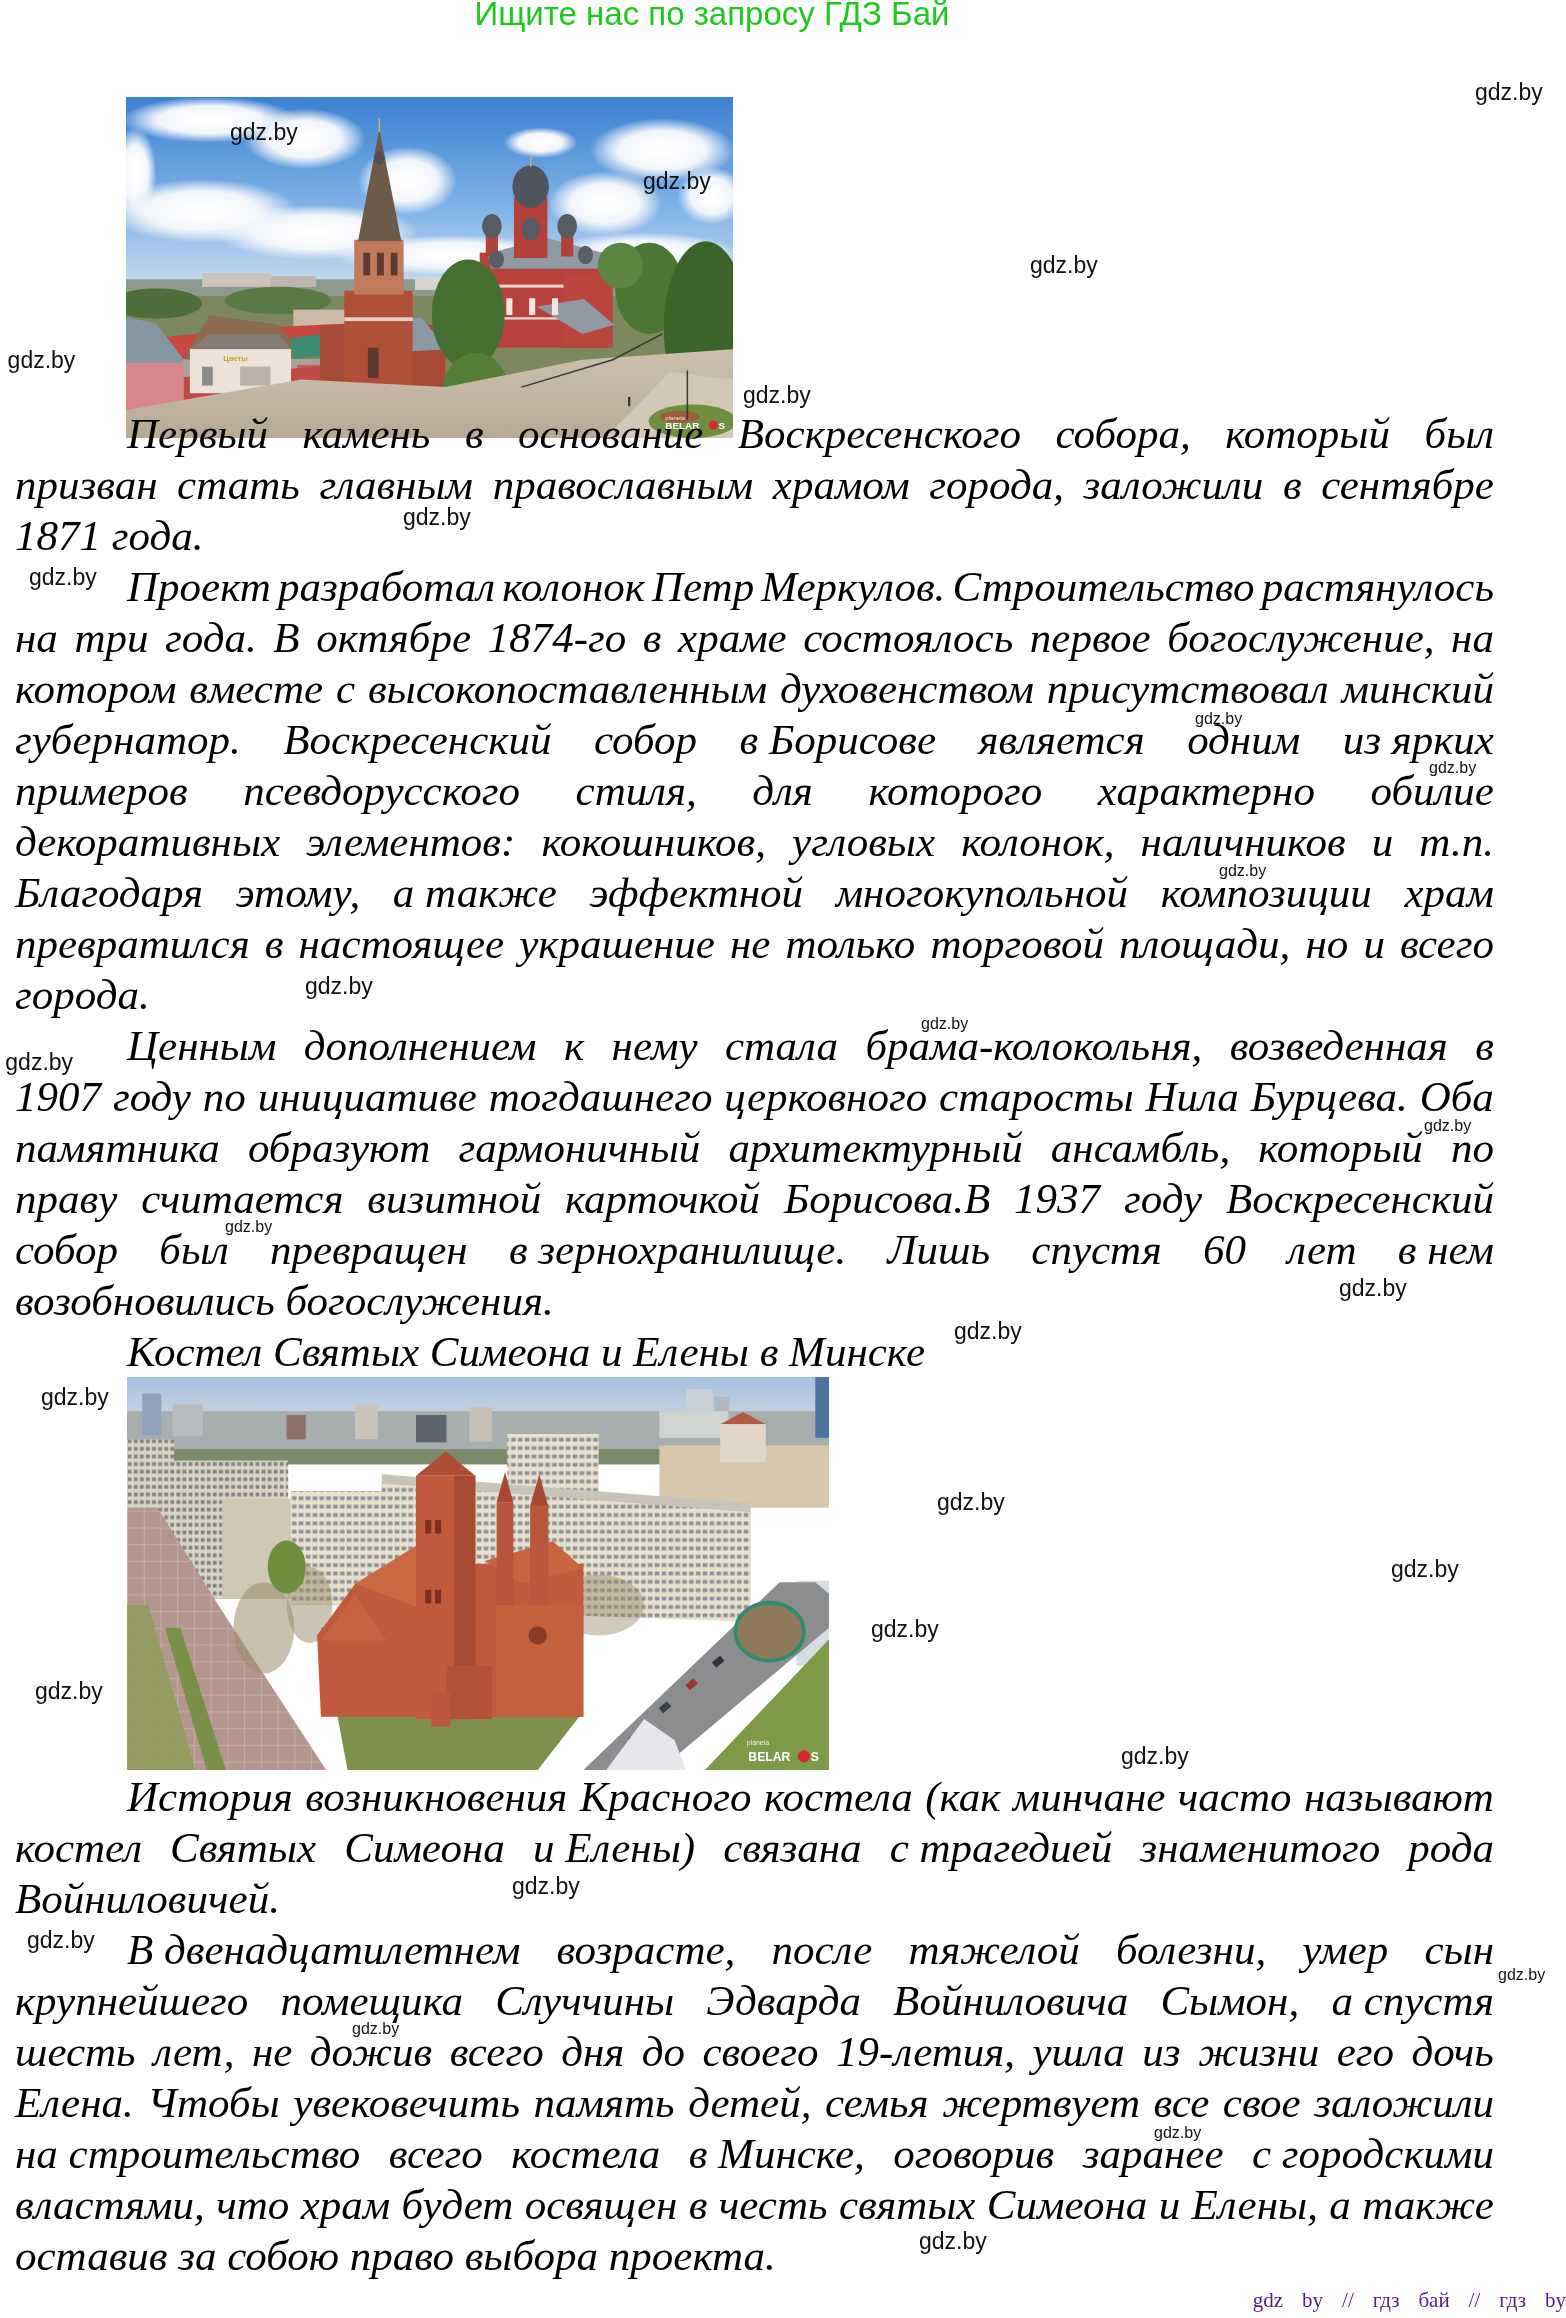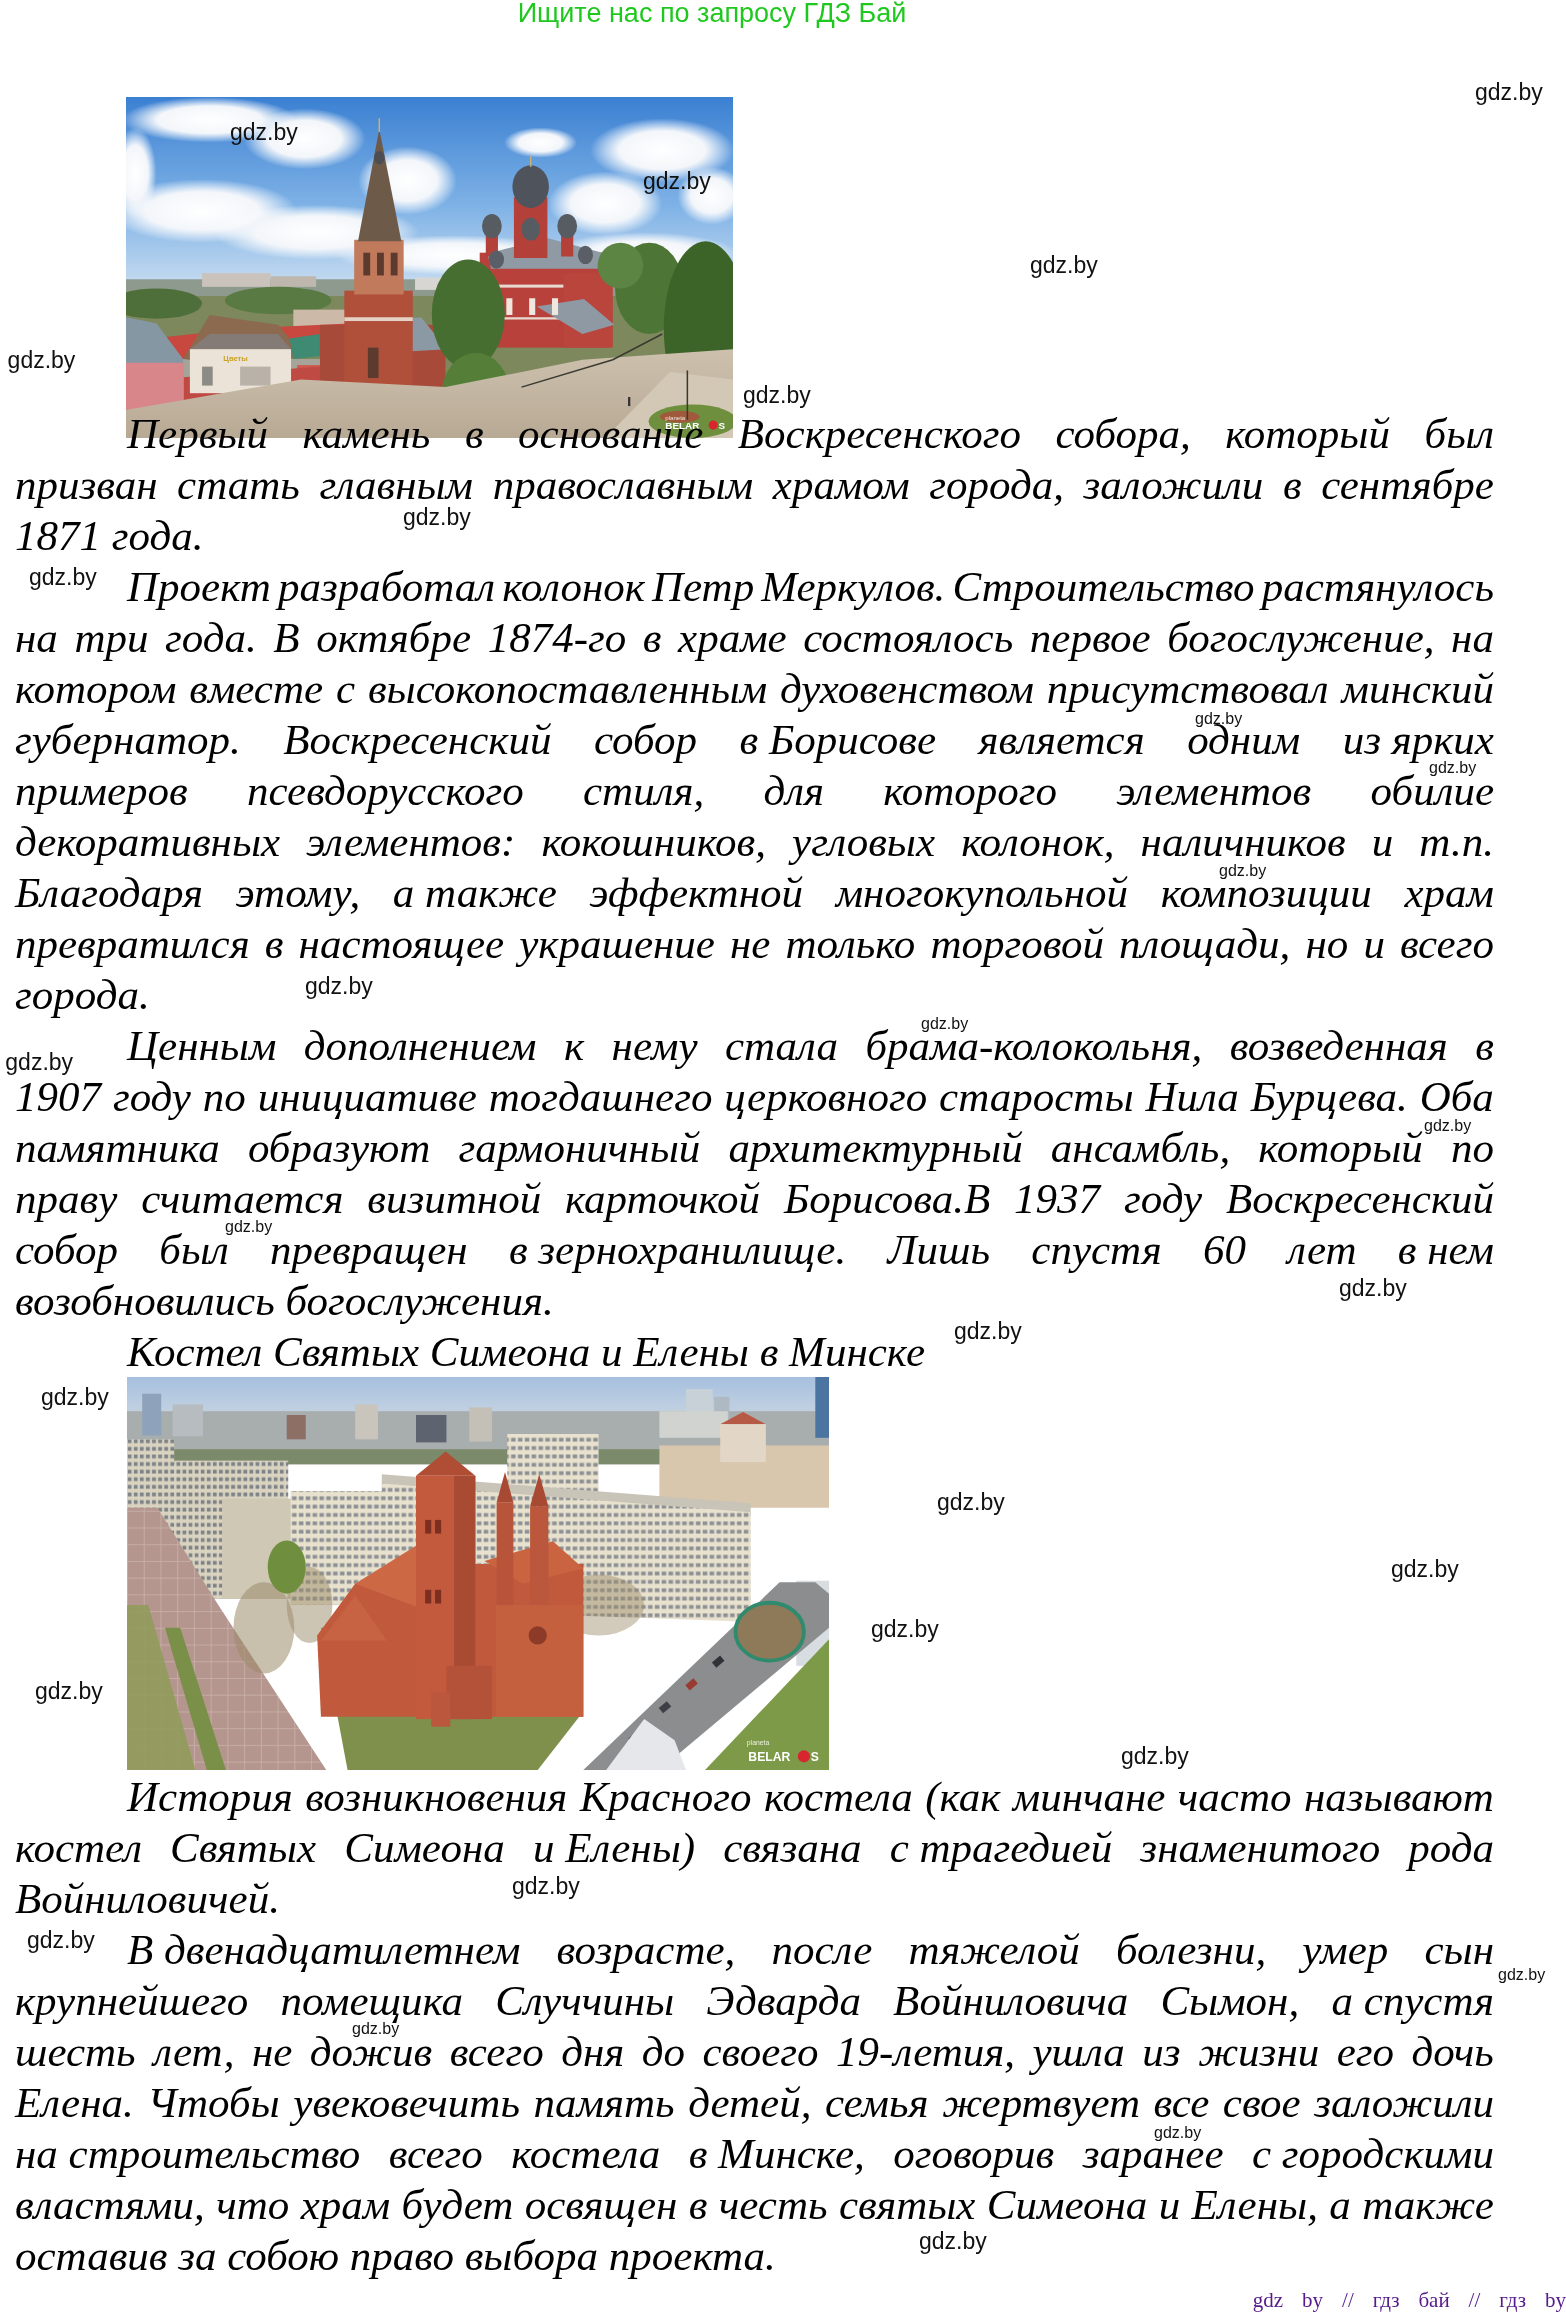--- a/index.html
+++ b/index.html
@@ -1,20 +1,20 @@
 <!DOCTYPE html>
 <html style="font-size:12px"><head>
 <meta charset="utf-8">
 <style>
   html, body { margin:0; padding:0; background:#ffffff; }
   body { width:1566px; height:2319px; position:relative; overflow:hidden; }
   .banner {
     position:absolute; left:0; top:0; width:1424px; height:27px;
     text-align:center; font-family:"Liberation Sans", sans-serif;
-    font-size:27px; line-height:27px; color:#1fc81f; white-space:nowrap;
+    font-size:33px; line-height:27px; color:#1fc81f; white-space:nowrap;
   }
   .photo { position:absolute; display:block; }
   .photo svg { display:block; }
   .text-block {
     position:absolute; left:15px; width:1479px;
     font-family:"Liberation Serif", serif; font-size:43px; color:#000;font-style:italic;
   }
   #block1 { top:408px; line-height:51px; }
   #block1 .line { height:51px; }
   #block2 { top:1771px; line-height:51px; }
@@ -210,21 +210,21 @@
       <span>является</span>
       <span>одним</span>
       <span>из&nbsp;ярких</span>
     </div>
   <div class="line just">
       <span>примеров</span>
       <span>псевдорусского</span>
       <span>стиля,</span>
       <span>для</span>
       <span>которого</span>
-      <span>элементов</span>
+      <span>характерно</span>
       <span>обилие</span>
     </div>
   <div class="line just">
       <span>декоративных</span>
       <span>элементов:</span>
       <span>кокошников,</span>
       <span>угловых</span>
       <span>колонок,</span>
       <span>наличников</span>
       <span>и</span>

